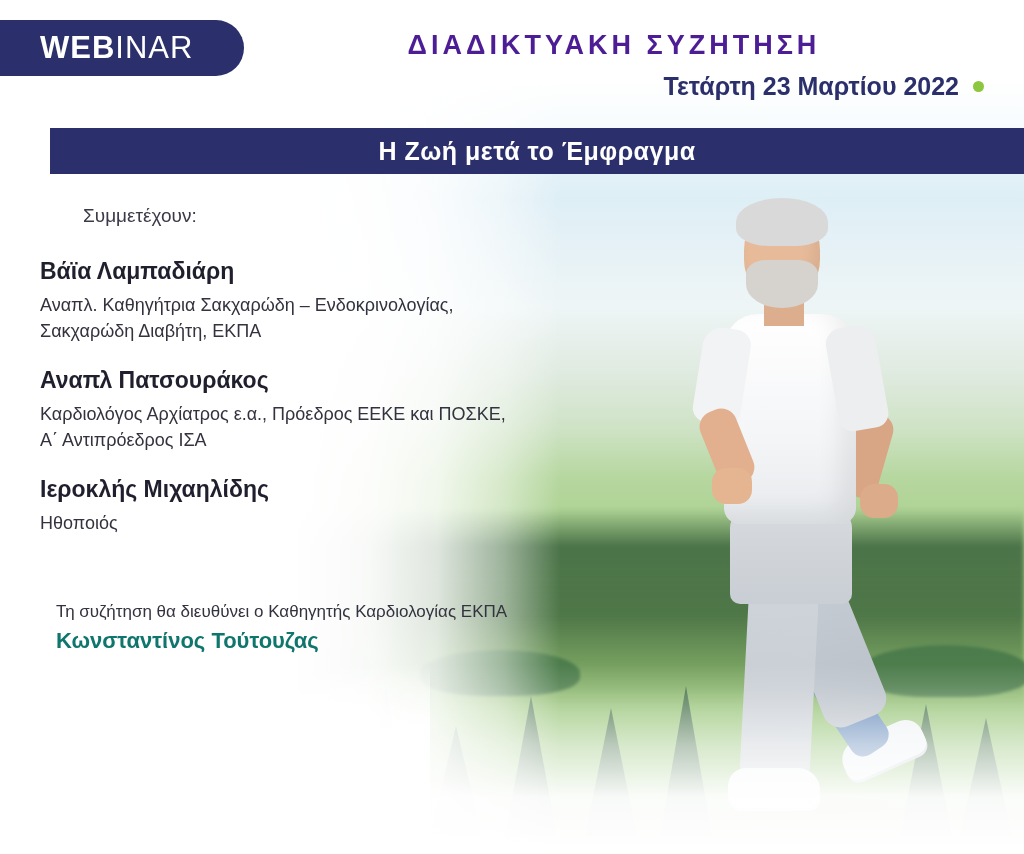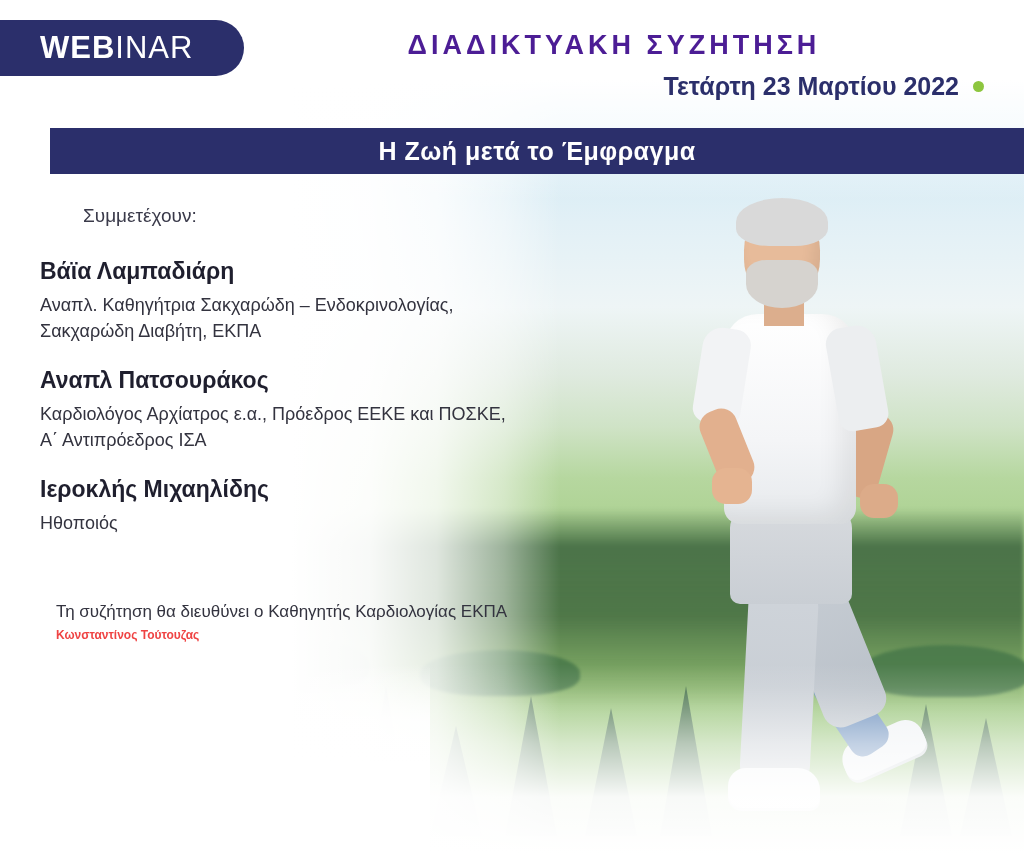--- a/index.html
+++ b/index.html
@@ -207,21 +207,21 @@
   .speaker { position: absolute; left: 40px; color: #2a2a38; }
   .speaker .name { font-size: 23px; font-weight: bold; color: #1f1f2e; margin-bottom: 7px; }
   .speaker .role { font-size: 18px; line-height: 1.45; color: #33333f; }
 
   .sp1 { top: 258px; }
   .sp2 { top: 367px; }
   .sp3 { top: 476px; }
 
   .moderator { position: absolute; left: 40px; top: 602px; margin-left: 16px; }
   .moderator .mline { font-size: 17px; color: #33333f; margin-bottom: 6px; }
-  .moderator .mname { font-size: 12px; font-weight: bold; color: #ef4444; }
+  .moderator .mname { font-size: 22px; font-weight: bold; color: #0f766e; }
 
   
   .footer { position: absolute; left: 0; bottom: 0; width: 1024px; height: 140px; }
 </style>
 </head>
 <body>
 
 <div id="poster">
 
   <div class="photo">

